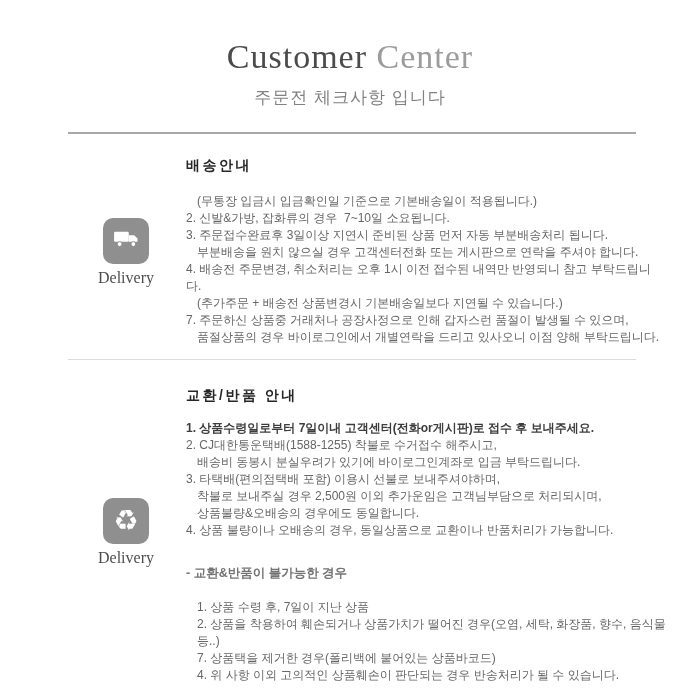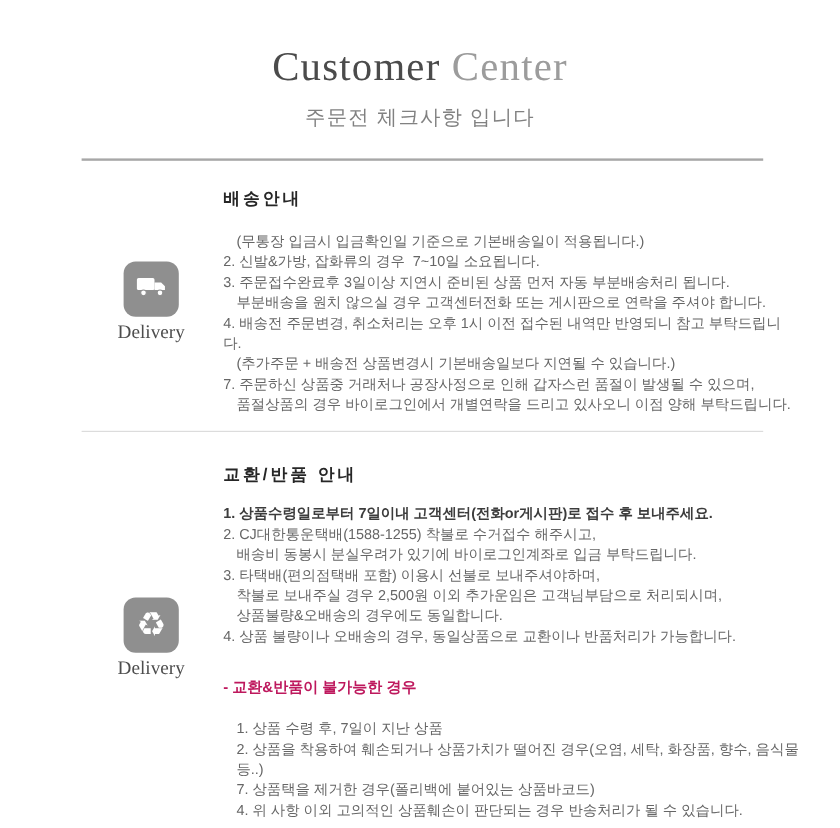--- a/index.html
+++ b/index.html
@@ -34,21 +34,21 @@
   #exchange-section { top: 387px; }
   .section-heading { font-size: 14px; line-height: 16px; font-weight: bold; color: #262626; letter-spacing: 2.5px; }
   .lines { margin-top: 20px; }
   #exchange-section .lines { margin-top: 17px; }
   .line { font-size: 12px; line-height: 17px; color: #666666; white-space: pre-wrap; }
   .line.bold { font-weight: bold; color: #3c3c3c; }
   .line.indent { padding-left: 11px; }
 
   
   .restriction { margin-top: 26px; }
-  .restriction-heading { font-size: 12.5px; line-height: 17px; font-weight: bold; color: #be185d; }
+  .restriction-heading { font-size: 12.5px; line-height: 17px; font-weight: bold; color: #737373; }
   .restriction .lines { margin-top: 5px; padding-left: 11px; }
 </style>
 </head>
 <body>
 
 <div class="header">
   <div class="title">
     <span class="t-primary">Customer</span><span class="t-secondary"> Center</span>
   </div>
   <div class="subtitle">주문전 체크사항 입니다</div>

